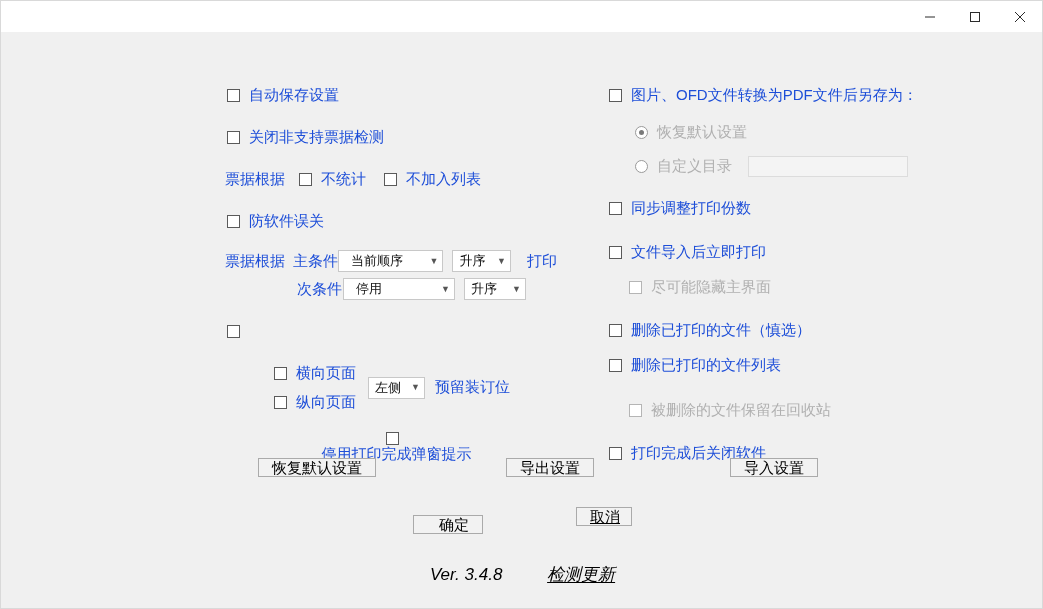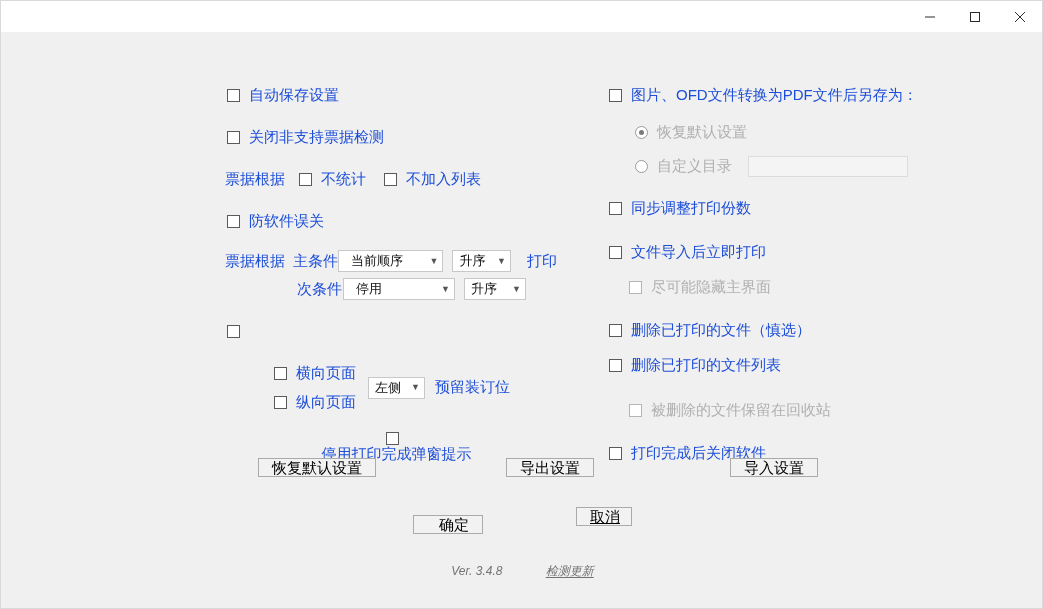--- a/index.html
+++ b/index.html
@@ -171,22 +171,22 @@
     left: 0;
     width: 1043px;
   }
   .abs { position: absolute; }
   .footer {
     position: absolute;
     top: 530px;
     left: 0;
     width: 1043px;
     text-align: center;
-    font-size: 12px;
-    color: #737373;
+    font-size: 17px;
+    color: #000000;
   }
   .footer .ver {
     font-style: italic;
     margin-right: 40px;
   }
   .footer .upd {
     font-style: italic;
     text-decoration: underline;
     text-underline-offset: 2px;
   }

